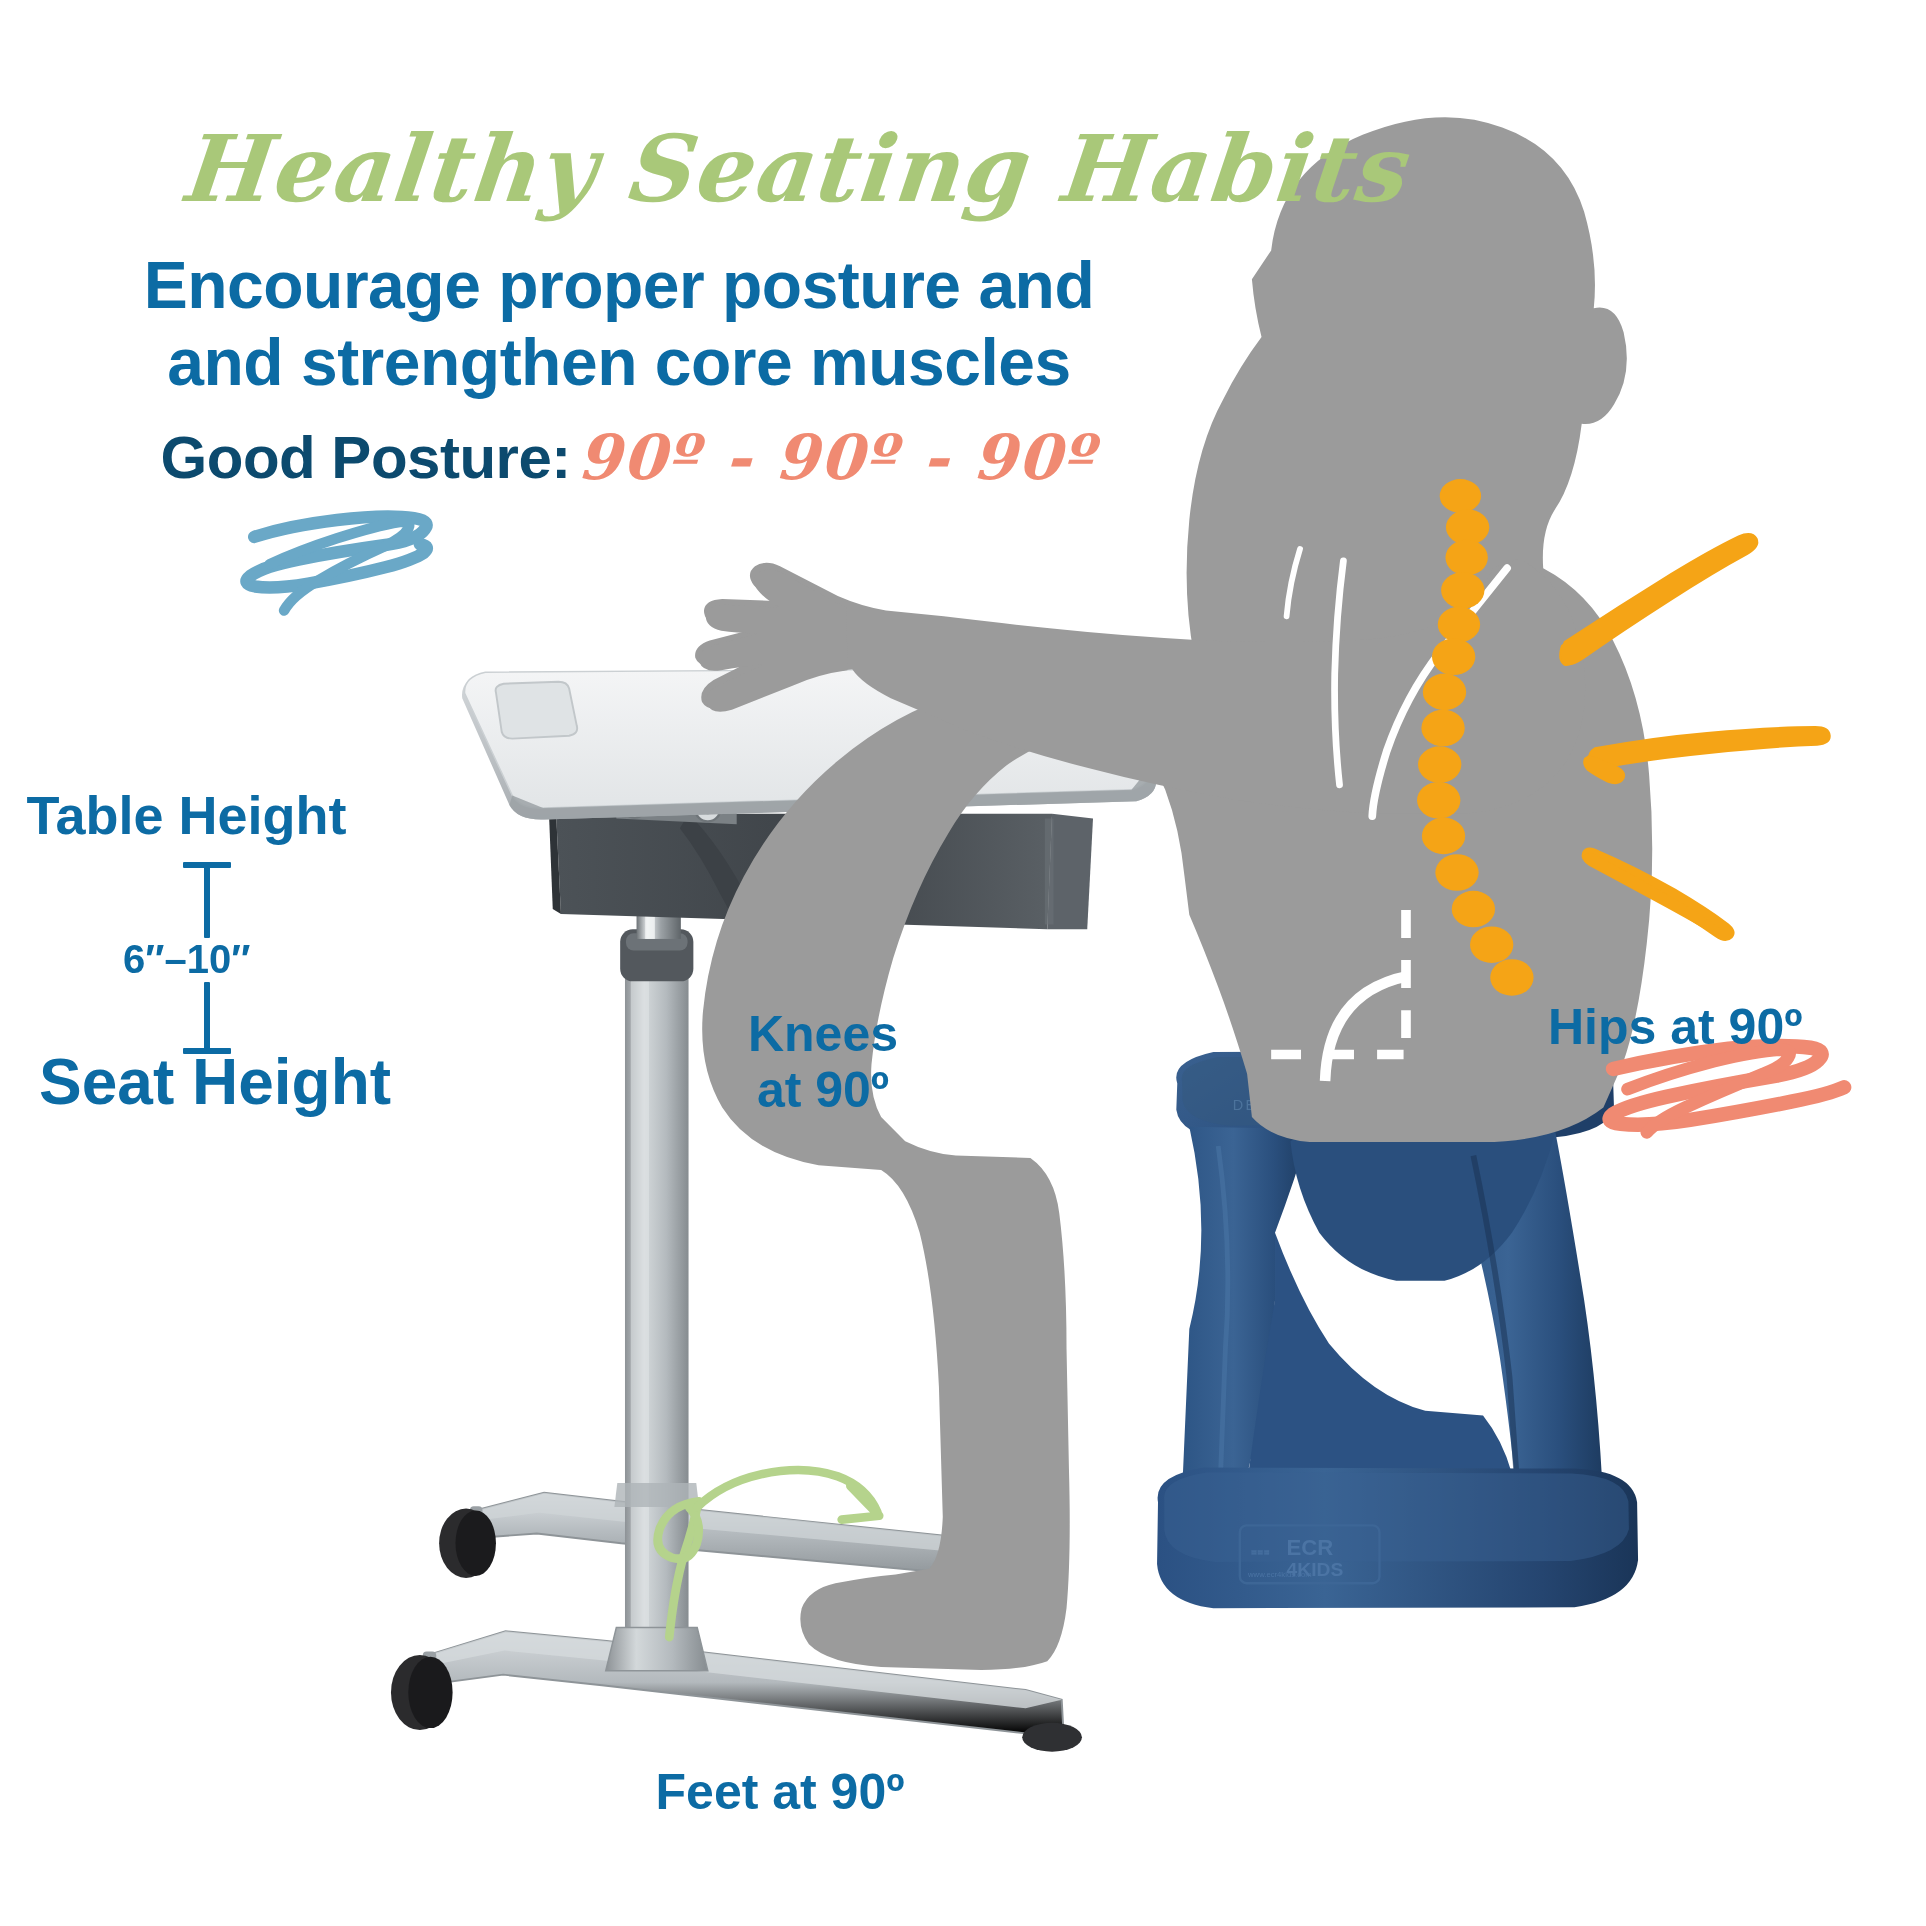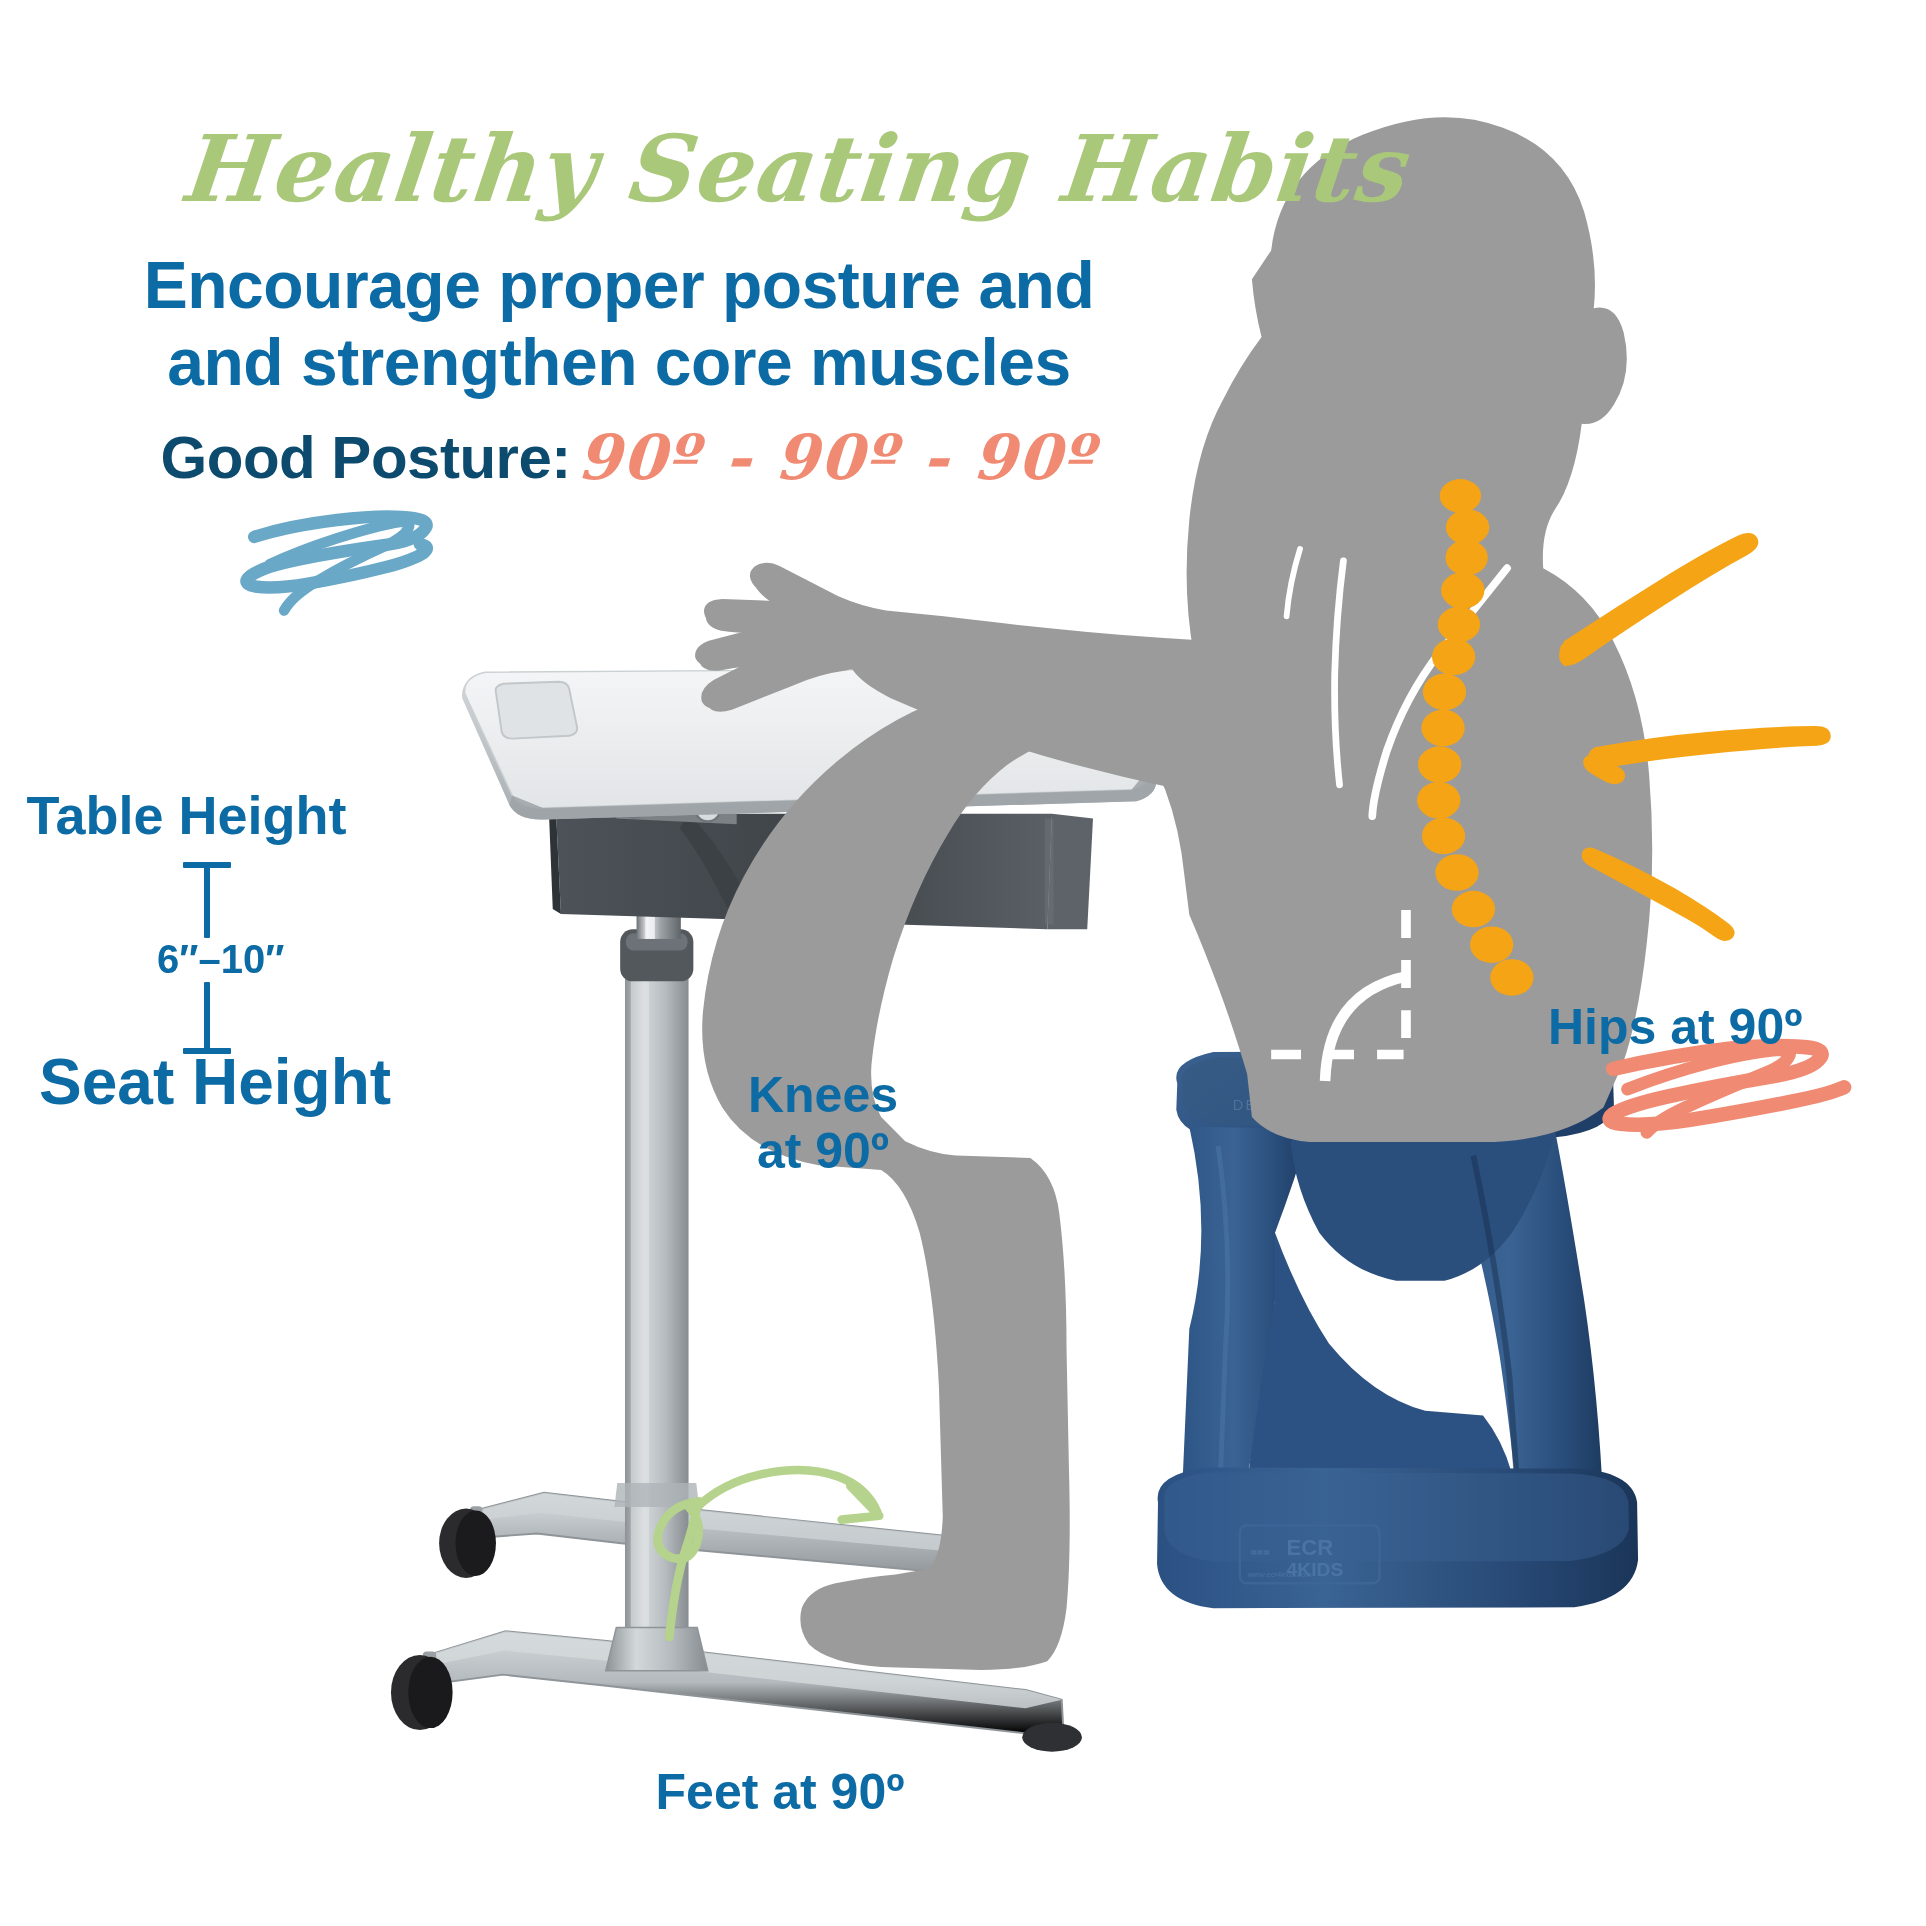--- a/index.html
+++ b/index.html
@@ -42,23 +42,23 @@
     font-size:62px; color:#f08a72;
     vertical-align:middle; margin-left:12.5px;
     letter-spacing:1.9px;
     transform:skewX(-6deg); display:inline-block;
   }
 
   .lbl{ color:#0c6ba4; font-weight:700; line-height:1.12;text-align:right; }
 
   #lbl-table-height{ left:26.5px; top:785px; font-size:54px; }
   #lbl-seat-height{ left:39px; top:1047px; font-size:64px; }
-  #lbl-range{ left:123px; top:937px; font-size:40px;margin-left:34px; }
-
-  #lbl-knees{ left:722px; top:1067px; font-size:50px; text-align:center; width:202px;}
+  #lbl-range{ left:123px; top:937px; font-size:40px; }
+
+  #lbl-knees{ left:722px; top:1006px; font-size:50px; text-align:center; width:202px;}
   #lbl-hips{  left:1548px; top:999px; font-size:50px; }
   #lbl-feet{  left:597px; top:1764px; font-size:50px; text-align:center; width:366px;}
   #lbl-disclaimer{ left:1153px; top:1825px; font-size:37px; font-weight:400;
                    letter-spacing:-0.5px; white-space:nowrap;}
 
   
   #dimbar{ left:183px; top:862px; width:67px; height:193px; }
   #dimbar .cap{position:absolute;left:0;width:48px;height:6.3px;background:#0c6ba4;border-radius:1px;}
   #dimbar .stem{position:absolute;left:21px;width:6.3px;background:#0c6ba4;border-radius:1px;}
 

